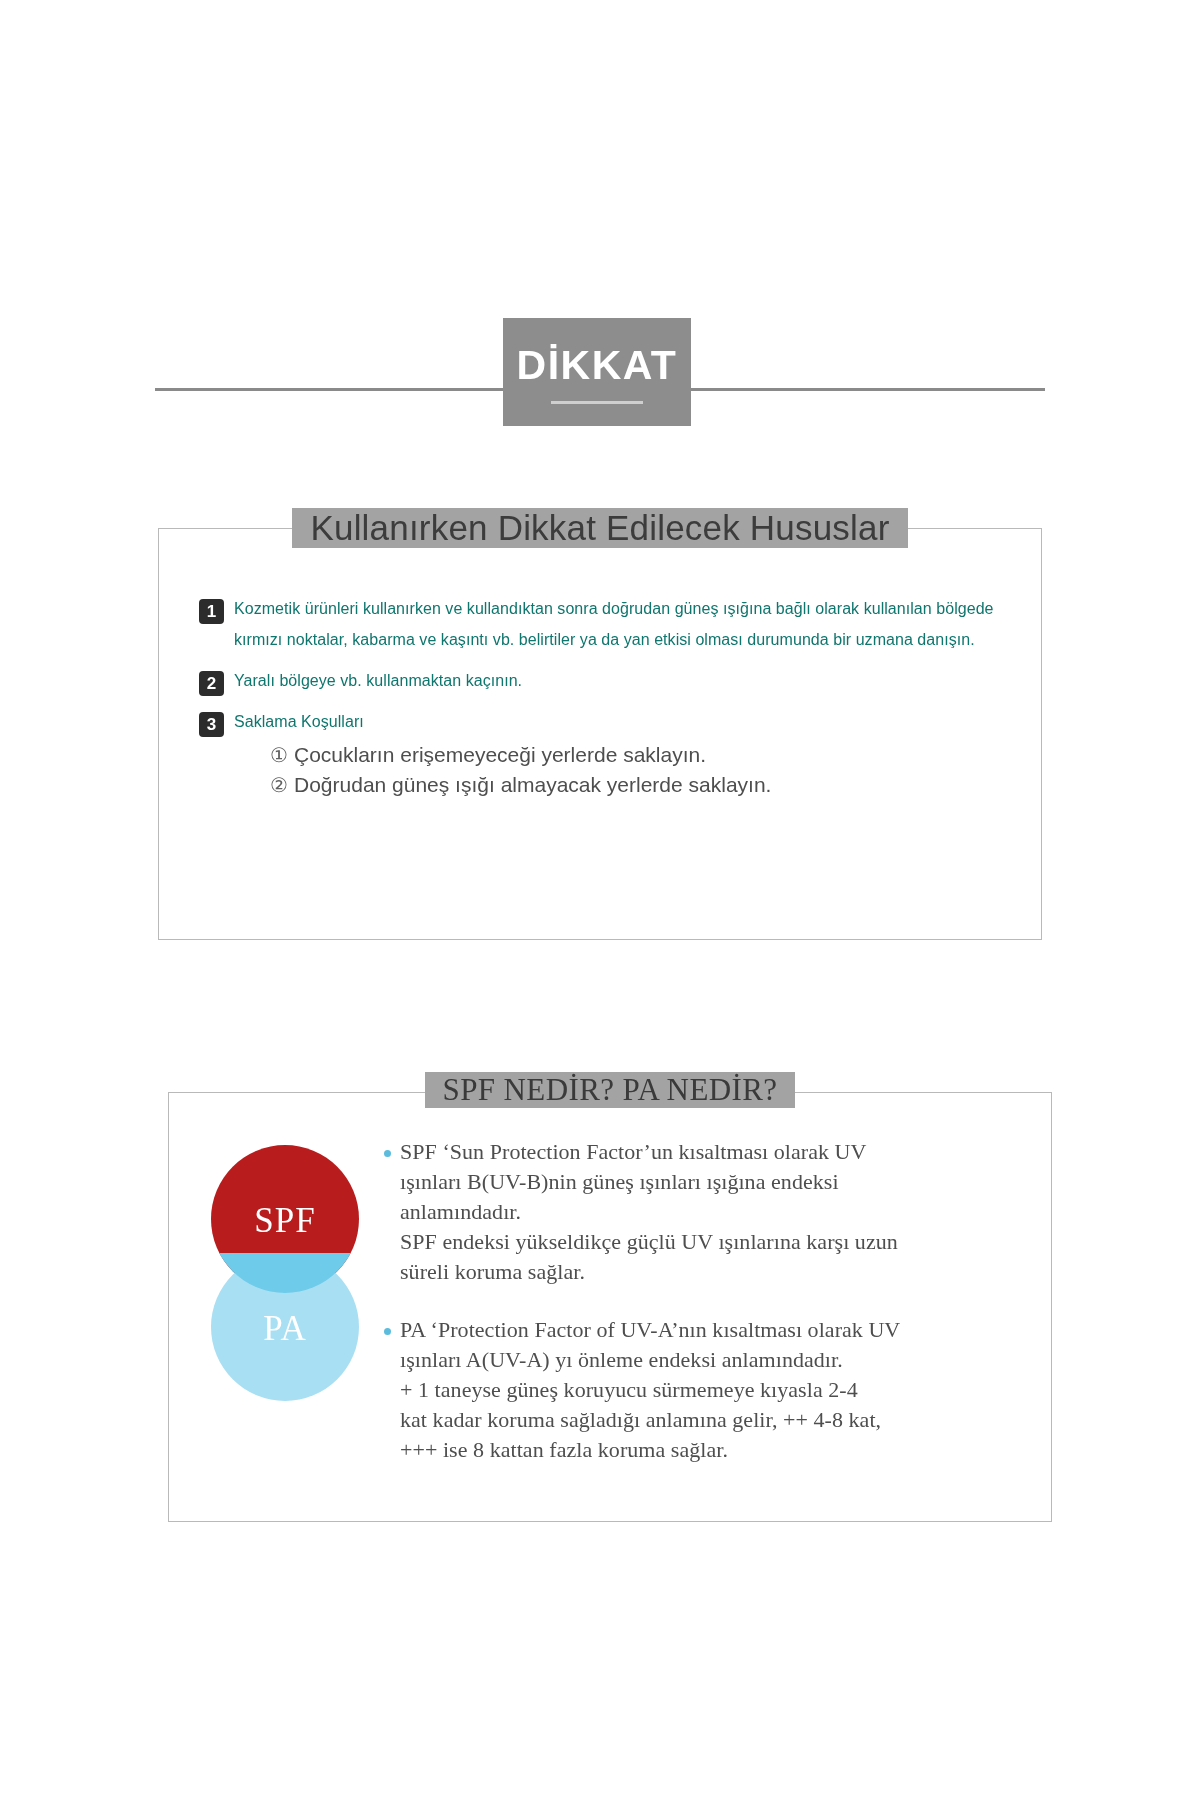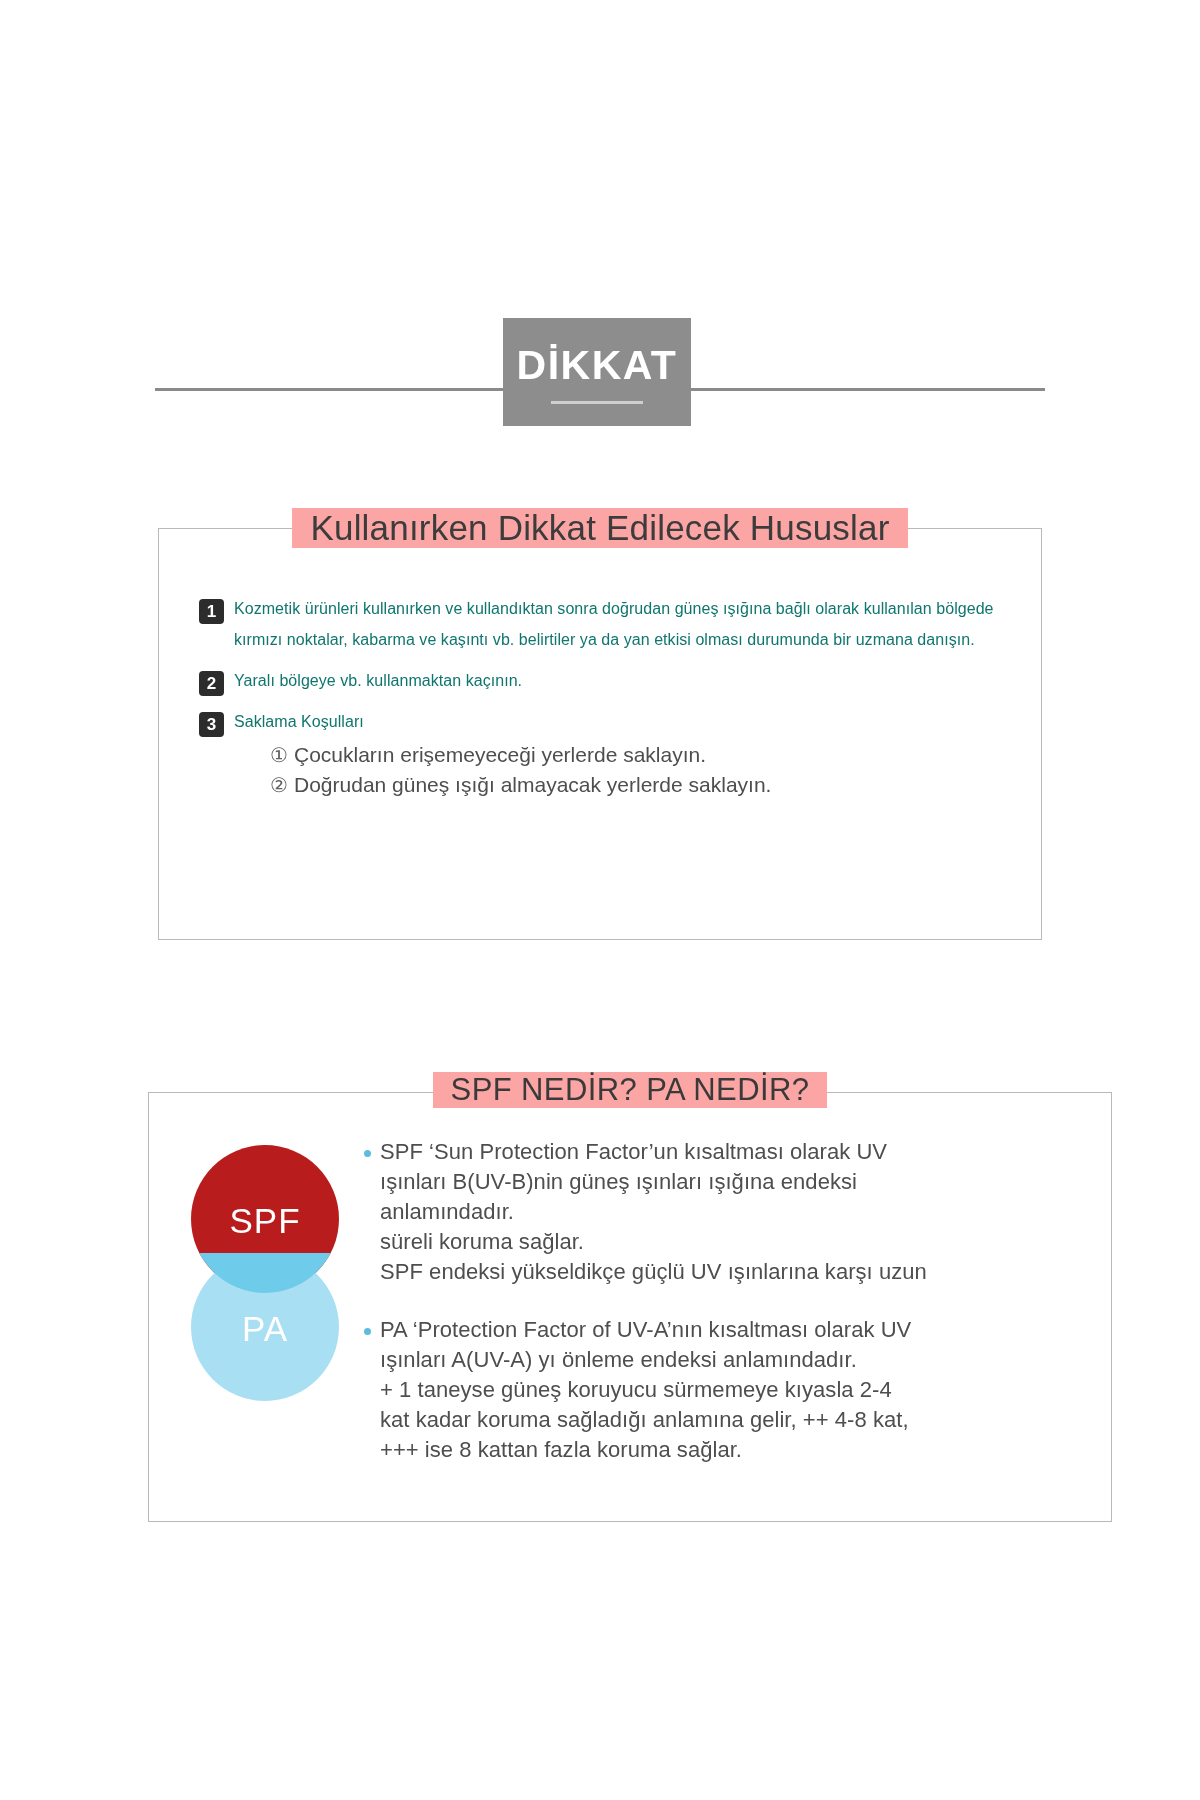--- a/index.html
+++ b/index.html
@@ -83,21 +83,21 @@
     position: absolute;
     top: -21px;
     left: 0;
     width: 100%;
     display: flex;
     align-items: center;
     justify-content: center;
     pointer-events: none;
   }
   .panel-legend .legend-text {
-    background: #fca5a5;
+    background: #a3a3a3;
     padding: 0 18px;
     color: #3c3c3c;
     white-space: nowrap;
   }
 
   
   #panel-usage {
     left: 158px;
     top: 528px;
     width: 884px;
@@ -155,24 +155,25 @@
   .sub-marker {
     flex: 0 0 auto;
     width: 24px;
     color: #616161;
     font-size: 20px;
     line-height: 30px;
   }
 
   
   #panel-spf {
-    left: 148px;
+    left: 168px;
     top: 1092px;
-    width: 964px;
+    width: 884px;
     height: 430px;
+    font-family: Liberation Serif, serif;
   }
   #panel-spf .legend-text {
     font-size: 31px;
     letter-spacing: 0.4px;
     color: #3a3a3a;
   }
 
   .venn {
     position: absolute;
     left: 38px;
@@ -315,22 +316,22 @@
     </div>
 
     <div class="spf-body">
 
       <div class="spf-bullet-row">
         <span class="blue-dot"></span>
         <div class="spf-text">
           <span class="ln">SPF ‘Sun Protection Factor’un kısaltması olarak UV</span>
           <span class="ln">ışınları B(UV-B)nin güneş ışınları ışığına endeksi</span>
           <span class="ln">anlamındadır.</span>
+          <span class="ln">SPF endeksi yükseldikçe güçlü UV ışınlarına karşı uzun</span>
           <span class="ln">süreli koruma sağlar.</span>
-          <span class="ln">SPF endeksi yükseldikçe güçlü UV ışınlarına karşı uzun</span>
         </div>
       </div>
 
       <div class="spf-bullet-row">
         <span class="blue-dot"></span>
         <div class="spf-text">
           <span class="ln">PA ‘Protection Factor of UV-A’nın kısaltması olarak UV</span>
           <span class="ln">ışınları A(UV-A) yı önleme endeksi anlamındadır.</span>
           <span class="ln">+ 1 taneyse güneş koruyucu sürmemeye kıyasla 2-4</span>
           <span class="ln">kat kadar koruma sağladığı anlamına gelir, ++ 4-8 kat,</span>

